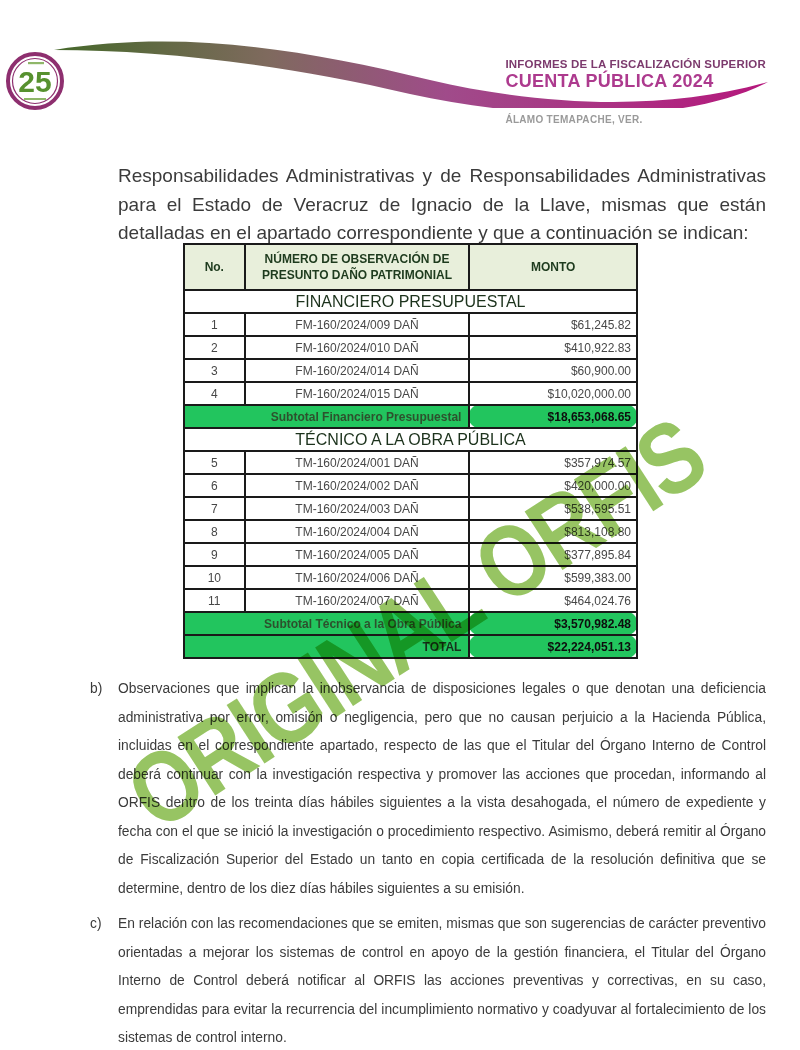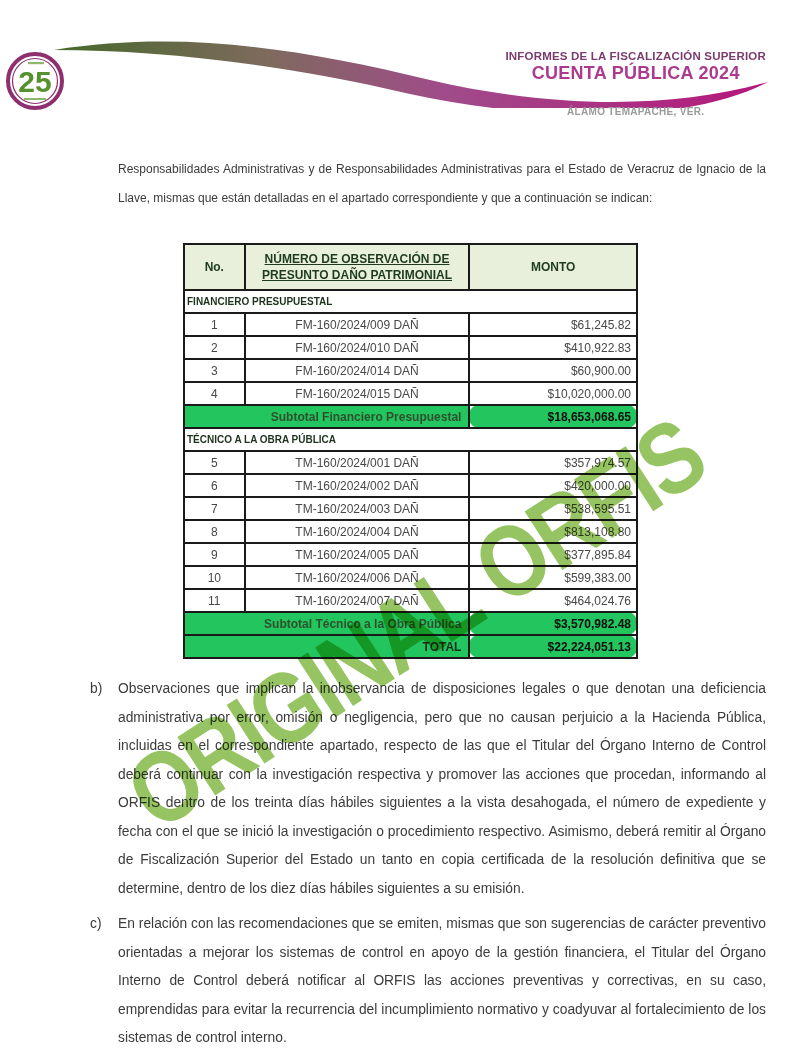--- a/index.html
+++ b/index.html
@@ -2,43 +2,43 @@
 <html><head>
 <meta charset="utf-8">
 <style>
   html,body{margin:0;padding:0;}
   body{width:800px;height:1050px;background:#ffffff;font-family:"Liberation Sans",sans-serif;}
   .page{position:relative;width:800px;height:1050px;background:#fff;overflow:hidden;}
 
   
   .logo{position:absolute;left:4px;top:46px;width:64px;height:70px;}
   .swoosh{position:absolute;left:50px;top:36px;width:722px;height:72px;}
-  .header-text{position:absolute;top:50px;right:34px;text-align:center;margin-left:24px;}
+  .header-text{position:absolute;top:58px;right:34px;text-align:left;margin-left:24px;}
   .ht-line1{font-size:11.5px;font-weight:bold;color:#7c3a6d;letter-spacing:.2px;}
   .ht-line2{font-size:18px;font-weight:bold;color:#ad3a8e;margin-top:1px;letter-spacing:.3px;}
   .ht-line3{font-size:10px;font-weight:bold;color:#9a9a9a;margin-top:22px;letter-spacing:.3px;}
 
   
-  .intro{position:absolute;left:118px;top:143px;width:648px;font-size:12px;line-height:28.5px;
+  .intro{position:absolute;left:118px;top:143px;width:648px;font-size:19px;line-height:28.5px;
          text-align:justify;color:#3b3b3b;}
   .item{position:absolute;display:flex;width:676px;left:90px;font-size:13.8px;line-height:28.5px;color:#3b3b3b;}
   .item-b{top:675px;}
   .item-c{top:910px;}
   .item-label{width:28px;flex:0 0 28px;}
   .item-text{flex:1;text-align:justify;}
 
   
   .obs-table{position:absolute;left:183px;top:243px;border-collapse:collapse;table-layout:fixed;
              width:455px;font-size:12px;background:#fff;}
   .obs-table td,.obs-table th{border:2px solid #1a1a1a;padding:0 2px;overflow:hidden;}
   .col-no{width:55px;}
-  .col-obs{width:204px;text-decoration:underline;}
+  .col-obs{width:204px;}
   .col-monto{width:152px;}
   .obs-table thead th{background:#e8efdb;color:#1e3b1e;font-weight:bold;height:44px;line-height:1.35;text-align:center;}
-  .section-cell{font-weight:bold;color:#1c321c;text-align:left;height:21px;font-size:10px;padding-left:4px;}
+  .section-cell{font-weight:normal;color:#1c321c;text-align:center;height:21px;font-size:16px;padding-left:4px;}
   .data-row td{height:21px;color:#474747;}
   .cell-no{text-align:center;}
   .cell-obs{text-align:center;}
   .cell-monto{text-align:right;padding-right:5px !important;}
   .subtotal-row td,.total-row td{background:#22c55e;font-weight:bold;height:21px;}
   .subtotal-label{color:#2d512d;text-align:right;padding-right:7px !important;}
   .subtotal-amount,.total-amount{color:#0d0d0d;text-align:right;padding-right:5px !important;border-radius:10px;}
   .total-label{color:#17301c;text-align:right;padding-right:7px !important;}
 
   

